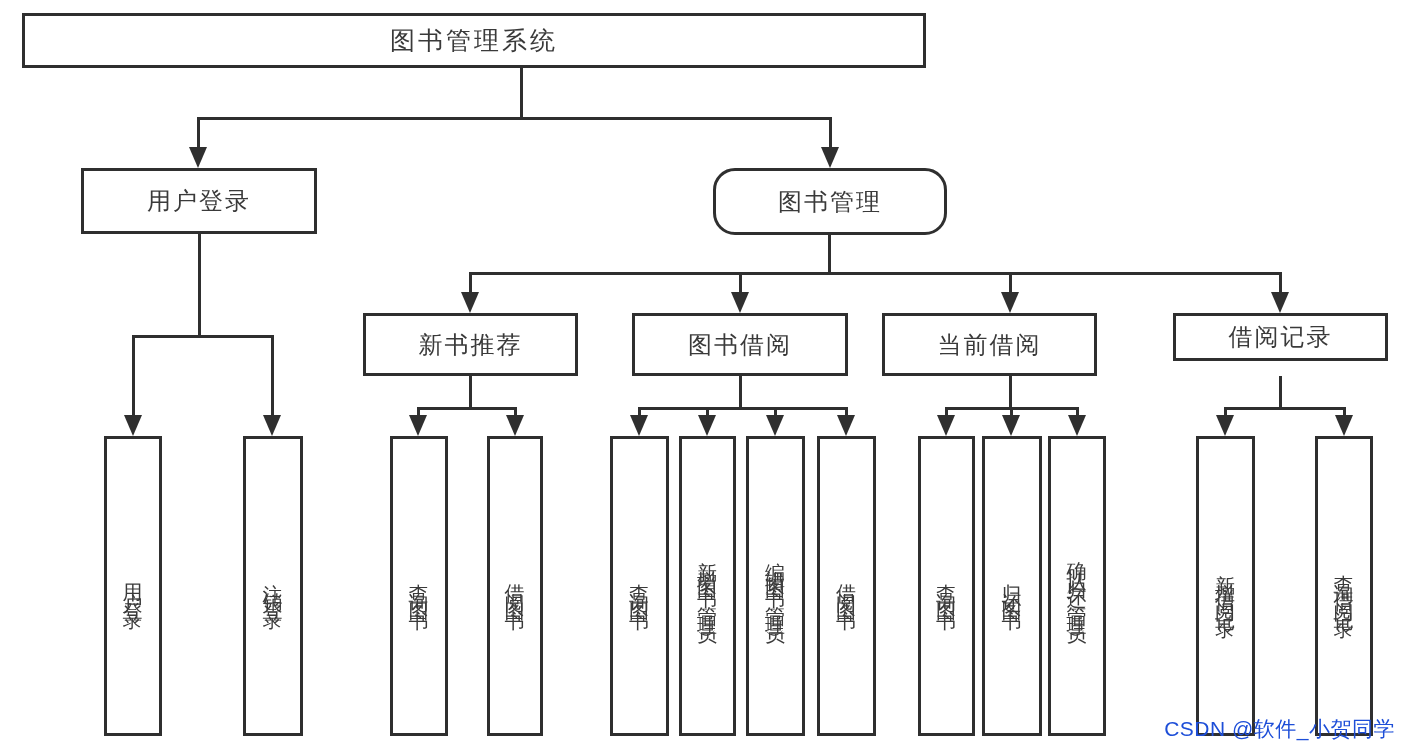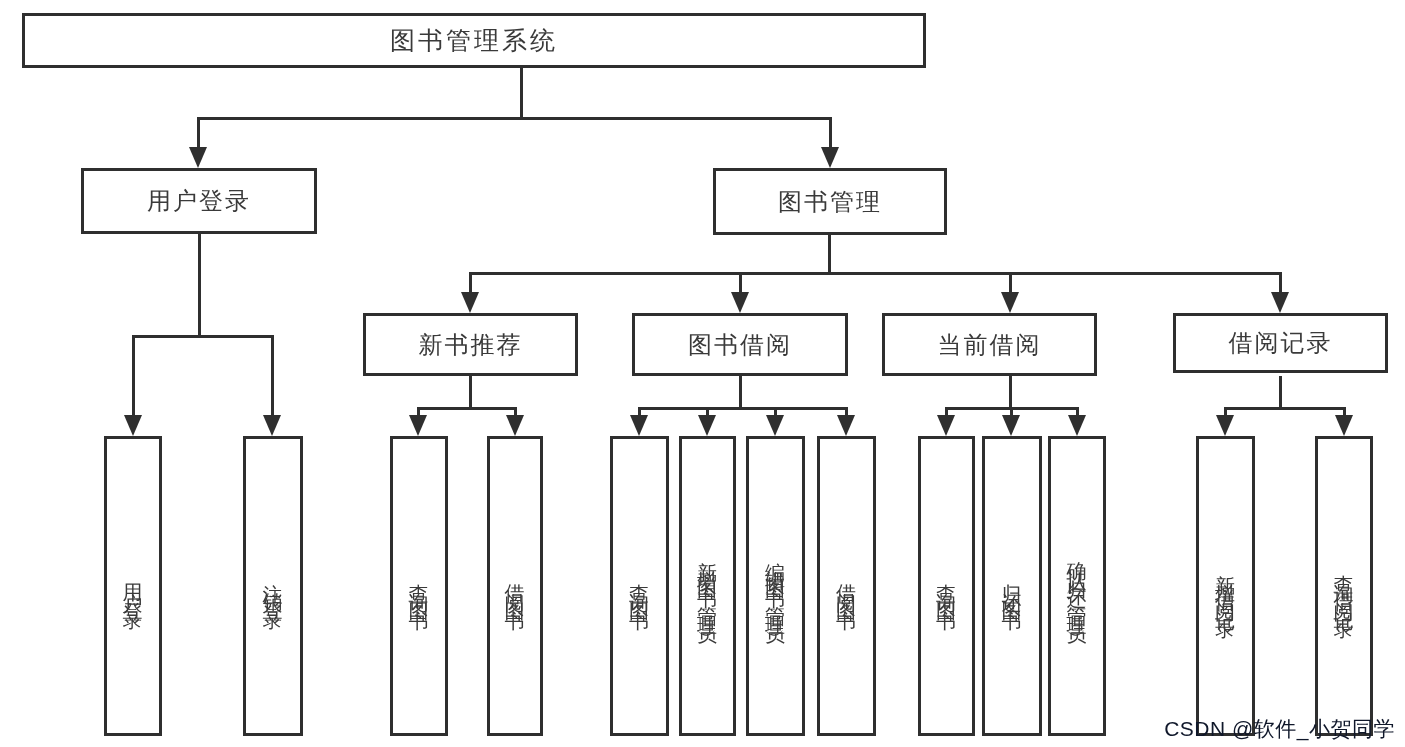--- a/index.html
+++ b/index.html
@@ -8,21 +8,21 @@
   .box{position:absolute;border:3px solid #2f2f2f;background:#fff;box-sizing:border-box;
        display:flex;align-items:center;justify-content:center;}
   .h{font-size:24px;letter-spacing:2px;color:#3a3a3a;}
   .root-label{font-size:25px;letter-spacing:3px;color:#3a3a3a;}
   .leaf span{writing-mode:vertical-rl;text-orientation:mixed;font-size:20px;
              letter-spacing:9px;line-height:1.1;color:#3a3a3a;}
   .vl{position:absolute;width:3px;background:#2f2f2f;}
   .hl{position:absolute;height:3px;background:#2f2f2f;}
   .ah{position:absolute;width:0;height:0;border-left:9px solid transparent;
       border-right:9px solid transparent;border-top:21px solid #2f2f2f;}
-  .wm{position:absolute;right:10px;bottom:4px;font-size:21px;color:#0f172a;
+  .wm{position:absolute;right:10px;bottom:4px;font-size:21px;color:#1d4ed8;
       z-index:5;letter-spacing:0.5px;}
 </style>
 </head>
 <body>
 
 <div class="stage">
 
   <div class="box" style="left:22px;top:13px;width:904px;height:55px;">
     <span class="root-label">图书管理系统</span>
   </div>
@@ -30,21 +30,21 @@
   <div class="vl" style="left:520px;top:66px;height:53px;"></div>
   <div class="hl" style="left:197px;top:117px;width:635px;"></div>
   <div class="vl" style="left:197px;top:117px;height:34px;"></div>
   <div class="ah" style="left:189px;top:147px;"></div>
   <div class="vl" style="left:829px;top:117px;height:34px;"></div>
   <div class="ah" style="left:821px;top:147px;"></div>
 
   <div class="box" style="left:81px;top:168px;width:236px;height:66px;">
     <span class="h">用户登录</span>
   </div>
-  <div class="box" style="left:713px;top:168px;width:234px;height:67px;">
+  <div class="box" style="left:713px;top:168px;width:234px;height:67px;border-radius:22px;">
     <span class="h">图书管理</span>
   </div>
 
   <div class="vl" style="left:198px;top:234px;height:104px;"></div>
   <div class="hl" style="left:132px;top:335px;width:141px;"></div>
   <div class="vl" style="left:132px;top:335px;height:83px;"></div>
   <div class="ah" style="left:124px;top:415px;"></div>
   <div class="vl" style="left:271px;top:335px;height:83px;"></div>
   <div class="ah" style="left:263px;top:415px;"></div>
 
@@ -61,21 +61,21 @@
 
   <div class="box" style="left:363px;top:313px;width:215px;height:63px;">
     <span class="h">新书推荐</span>
   </div>
   <div class="box" style="left:632px;top:313px;width:216px;height:63px;">
     <span class="h">图书借阅</span>
   </div>
   <div class="box" style="left:882px;top:313px;width:215px;height:63px;">
     <span class="h">当前借阅</span>
   </div>
-  <div class="box" style="left:1173px;top:313px;width:215px;height:60px;">
+  <div class="box" style="left:1173px;top:313px;width:215px;height:48px;">
     <span class="h">借阅记录</span>
   </div>
 
   <div class="vl" style="left:469px;top:376px;height:34px;"></div>
   <div class="hl" style="left:417px;top:407px;width:100px;"></div>
   <div class="vl" style="left:417px;top:407px;height:12px;"></div>
   <div class="ah" style="left:409px;top:415px;"></div>
   <div class="vl" style="left:514px;top:407px;height:12px;"></div>
   <div class="ah" style="left:506px;top:415px;"></div>
 

